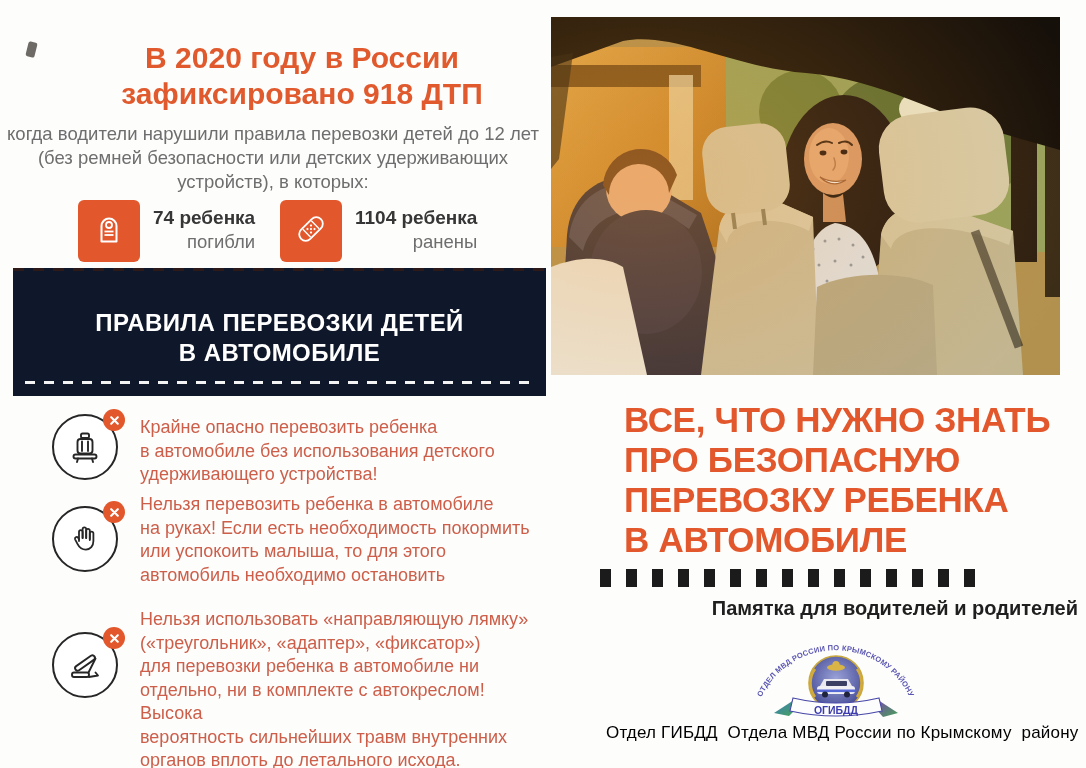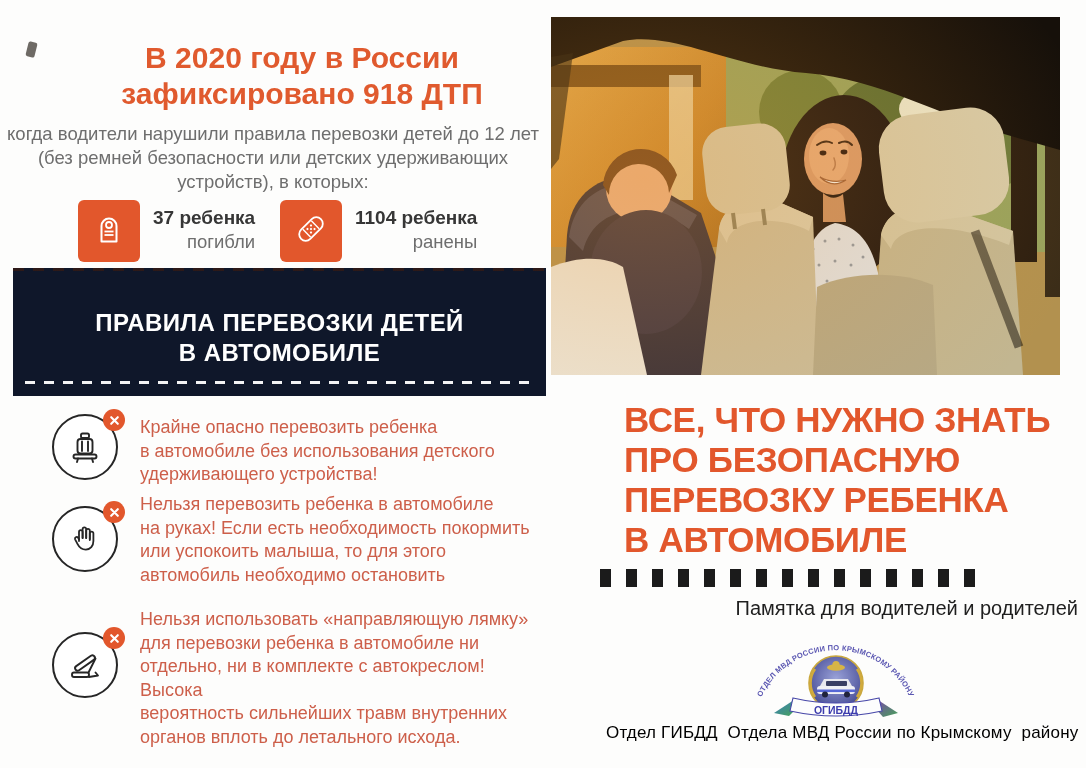--- a/index.html
+++ b/index.html
@@ -73,21 +73,21 @@
   .headline2{
     left:608px;top:400px;width:470px;
     color:#e2572c;font-weight:bold;font-size:35px;line-height:40px;letter-spacing:-.3px;margin-left:16px;
   }
   .dash-row{left:600px;top:569px;height:18px;white-space:nowrap;font-size:0;}
   .dash-row i{
     display:inline-block;width:11px;height:18px;background:#1b1b1b;margin-right:15px;
   }
   .tagline{
     left:608px;top:597px;width:470px;text-align:right;
-    color:#1f1f1f;font-weight:normal;font-size:20px;
+    color:#1f1f1f;font-weight:bold;font-size:20px;
   }
   .logo{left:742px;top:636px;width:188px;height:90px;}
   .logo svg{display:block;width:100%;height:100%;}
   .footer-line{
     left:606px;top:723px;width:474px;color:#000000;font-size:17px;
     letter-spacing:.2px;white-space:pre-wrap;
   }
 </style>
 </head>
 <body>
@@ -112,21 +112,21 @@
       <span>
         <svg width="40" height="40" viewBox="0 0 40 40" fill="none">
           <path d="M12.5 32.5 V17 a7.5 7.5 0 0 1 15 0 V32.5 Z" stroke="#fff" stroke-width="2" stroke-linejoin="round"></path>
           <circle cx="20" cy="16" r="3" stroke="#fff" stroke-width="1.8"></circle>
           <line x1="15.5" y1="22.5" x2="24.5" y2="22.5" stroke="#fff" stroke-width="1.8"></line>
           <line x1="15.5" y1="26" x2="24.5" y2="26" stroke="#fff" stroke-width="1.8"></line>
         </svg>
       </span>
     </div>
     <div class="stat-text">
-      <div class="stat-value">37 ребенка</div>
+      <div class="stat-value">74 ребенка</div>
       <div class="stat-label">погибли</div>
     </div>
   </div>
 
   <div class="abs stat stat-2">
     <div class="stat-tile">
       <span>
         <svg width="40" height="40" viewBox="0 0 40 40" fill="none">
           <g transform="rotate(-45 20 20)">
             <rect x="6" y="13.5" width="28" height="13" rx="6.5" stroke="#fff" stroke-width="1.8"></rect>
@@ -212,20 +212,21 @@
       </svg>
     </div>
     <div class="badge">
       <svg width="11" height="11" viewBox="0 0 10 10">
           <path d="M2 2 L8 8 M8 2 L2 8" stroke="#fff" stroke-width="1.9" stroke-linecap="round"></path>
         </svg>
     </div>
   </div>
   <div class="abs rule-text rt-3">
     <div>Нельзя использовать «направляющую лямку»</div>
+    <div>(«треугольник», «адаптер», «фиксатор»)</div>
     <div>для перевозки ребенка в автомобиле ни</div>
     <div>отдельно, ни в комплекте с автокреслом! Высока</div>
     <div>вероятность сильнейших травм внутренних</div>
     <div>органов вплоть до летального исхода.</div>
   </div>
 
   <div class="abs photo">
     <svg viewBox="0 0 509 358" preserveAspectRatio="none">
       <defs>
         <linearGradient id="glowL" x1="0" y1="0" x2="1" y2="1">

